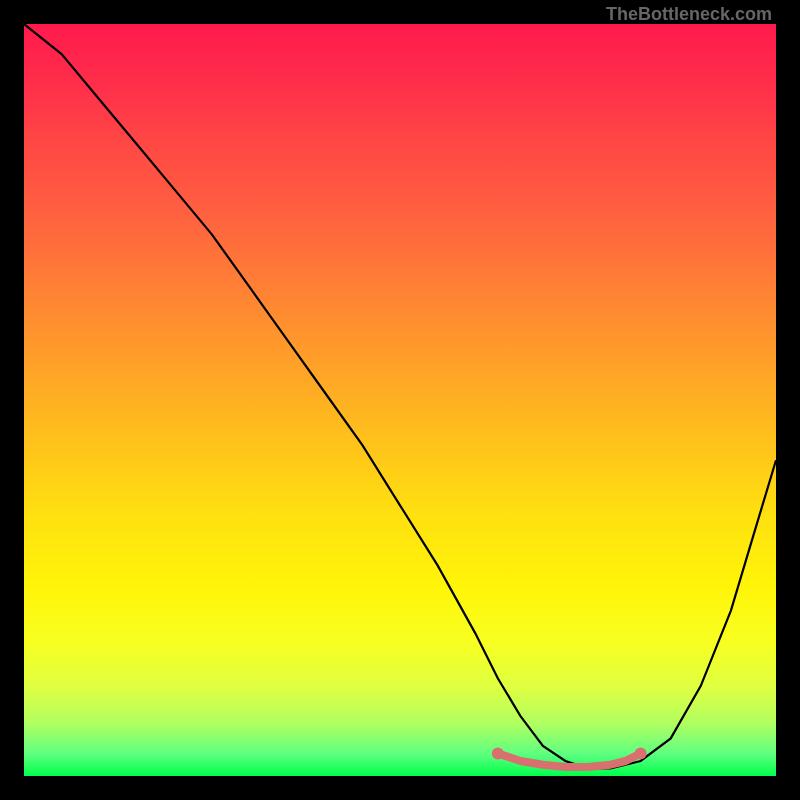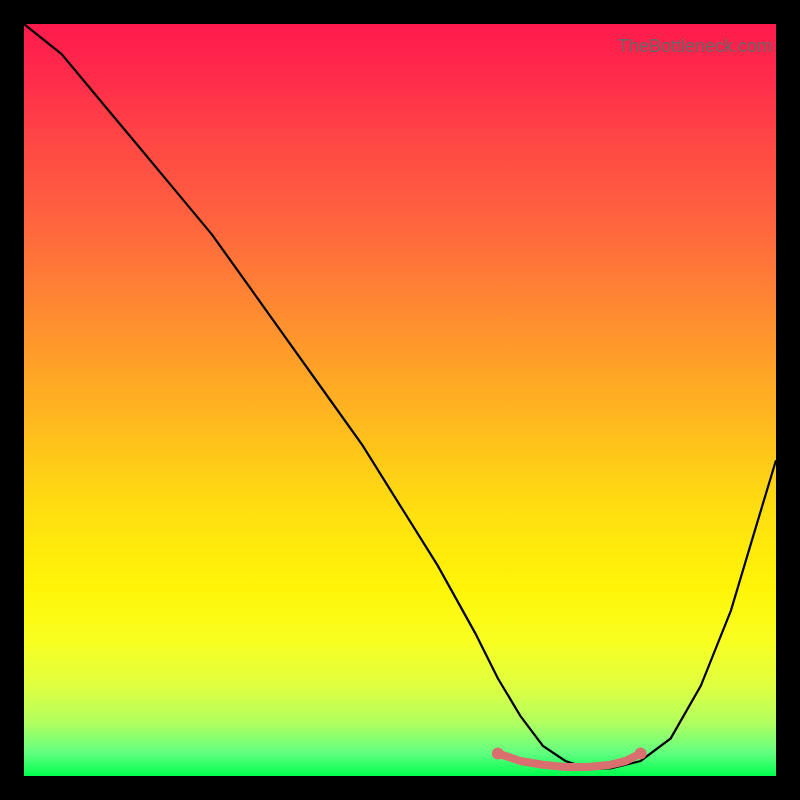--- a/index.html
+++ b/index.html
@@ -26,23 +26,22 @@
       #b0ff60 93%,
       #60ff80 97%,
       #00ff4d 100%);
   }
   .attribution {
     position: absolute;
     top: 4px;
     right: 28px;
     color: #666;
     font-size: 18px;
-    font-weight: 400;
+    font-weight: 700;
     z-index: 10;
-    margin-top: 32px;
   }
   svg.curve {
     position: absolute;
     left: 0; top: 0;
     width: 100%; height: 100%;
   }
 </style>
 </head>
 <body>
 

